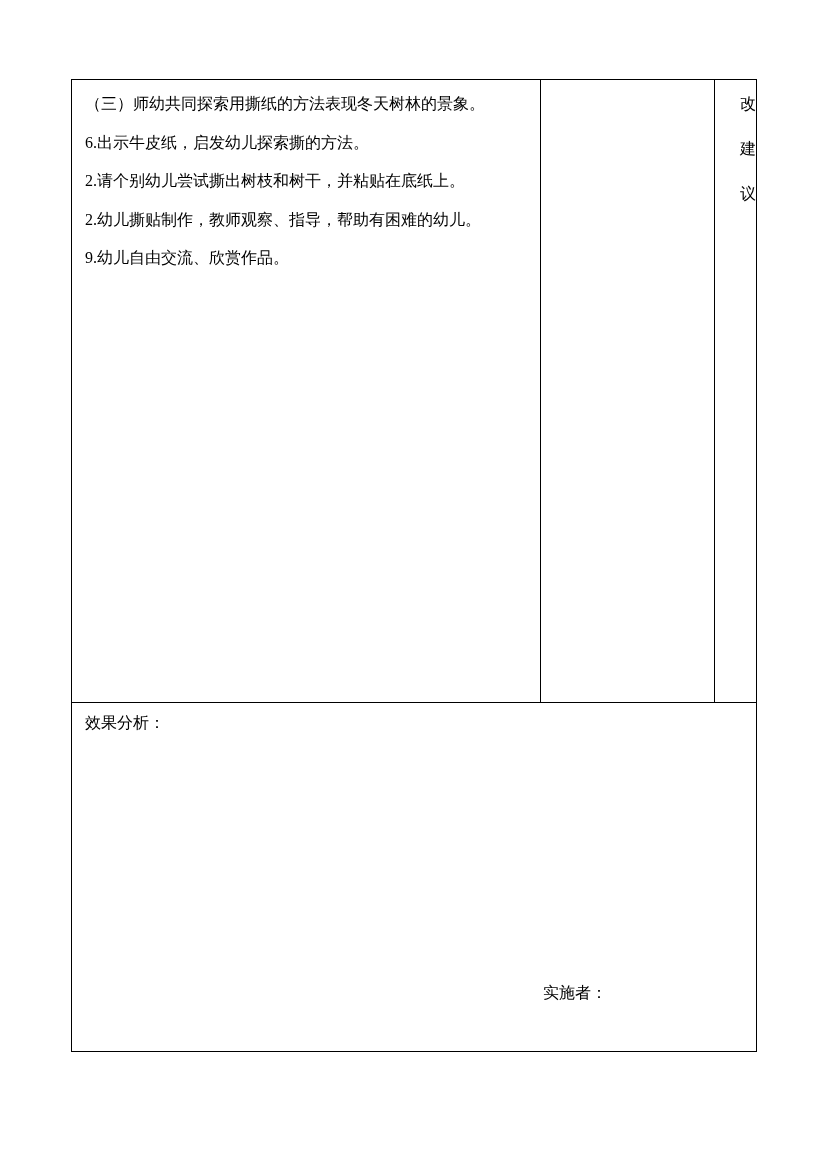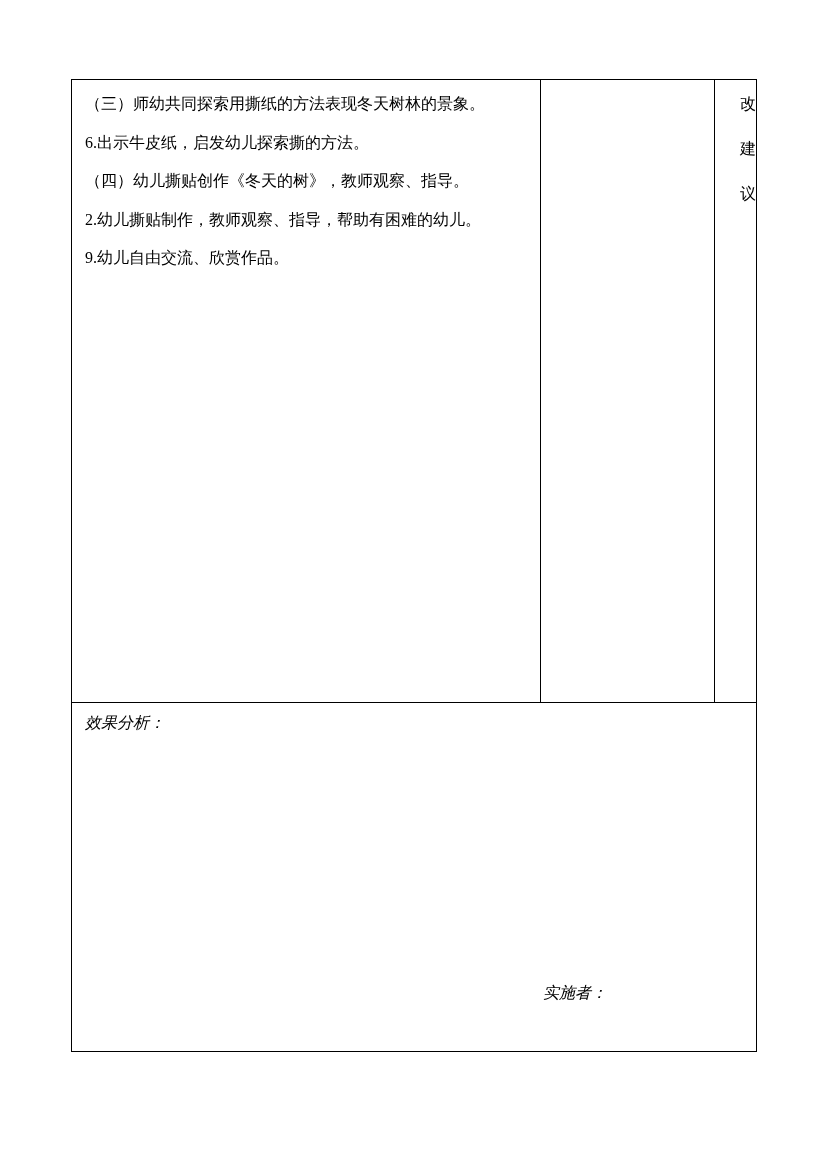--- a/index.html
+++ b/index.html
@@ -61,21 +61,20 @@
     white-space: nowrap;
     letter-spacing: 0;
   }
   .para.tight {
     letter-spacing: -0.5px;
   }
   .row2 {
     position: relative;
     height: 349px;
     box-sizing: border-box;
-    font-style: italic;
   }
   .effect-label {
     position: absolute;
     left: 13px;
     top: 10px;
     font-size: 16px;
   }
   .implementer-label {
     position: absolute;
     left: 471px;
@@ -87,21 +86,21 @@
 </head>
 <body>
 
 <div class="doc-table">
 
   <div class="row1">
 
     <div class="cell-procedure">
       <div class="para">（三）师幼共同探索用撕纸的方法表现冬天树林的景象。</div>
       <div class="para">6.出示牛皮纸，启发幼儿探索撕的方法。</div>
-      <div class="para">（四）幼儿撕贴创作《冬天的树》，教师观察、指导。</div>
+      <div class="para">2.请个别幼儿尝试撕出树枝和树干，并粘贴在底纸上。</div>
       <div class="para">2.幼儿撕贴制作，教师观察、指导，帮助有困难的幼儿。</div>
       <div class="para">9.幼儿自由交流、欣赏作品。</div>
     </div>
 
     <div class="cell-notes"></div>
 
     <div class="cell-revision">
       <span class="vchar">改</span>
       <span class="vchar">建</span>
       <span class="vchar">议</span>

